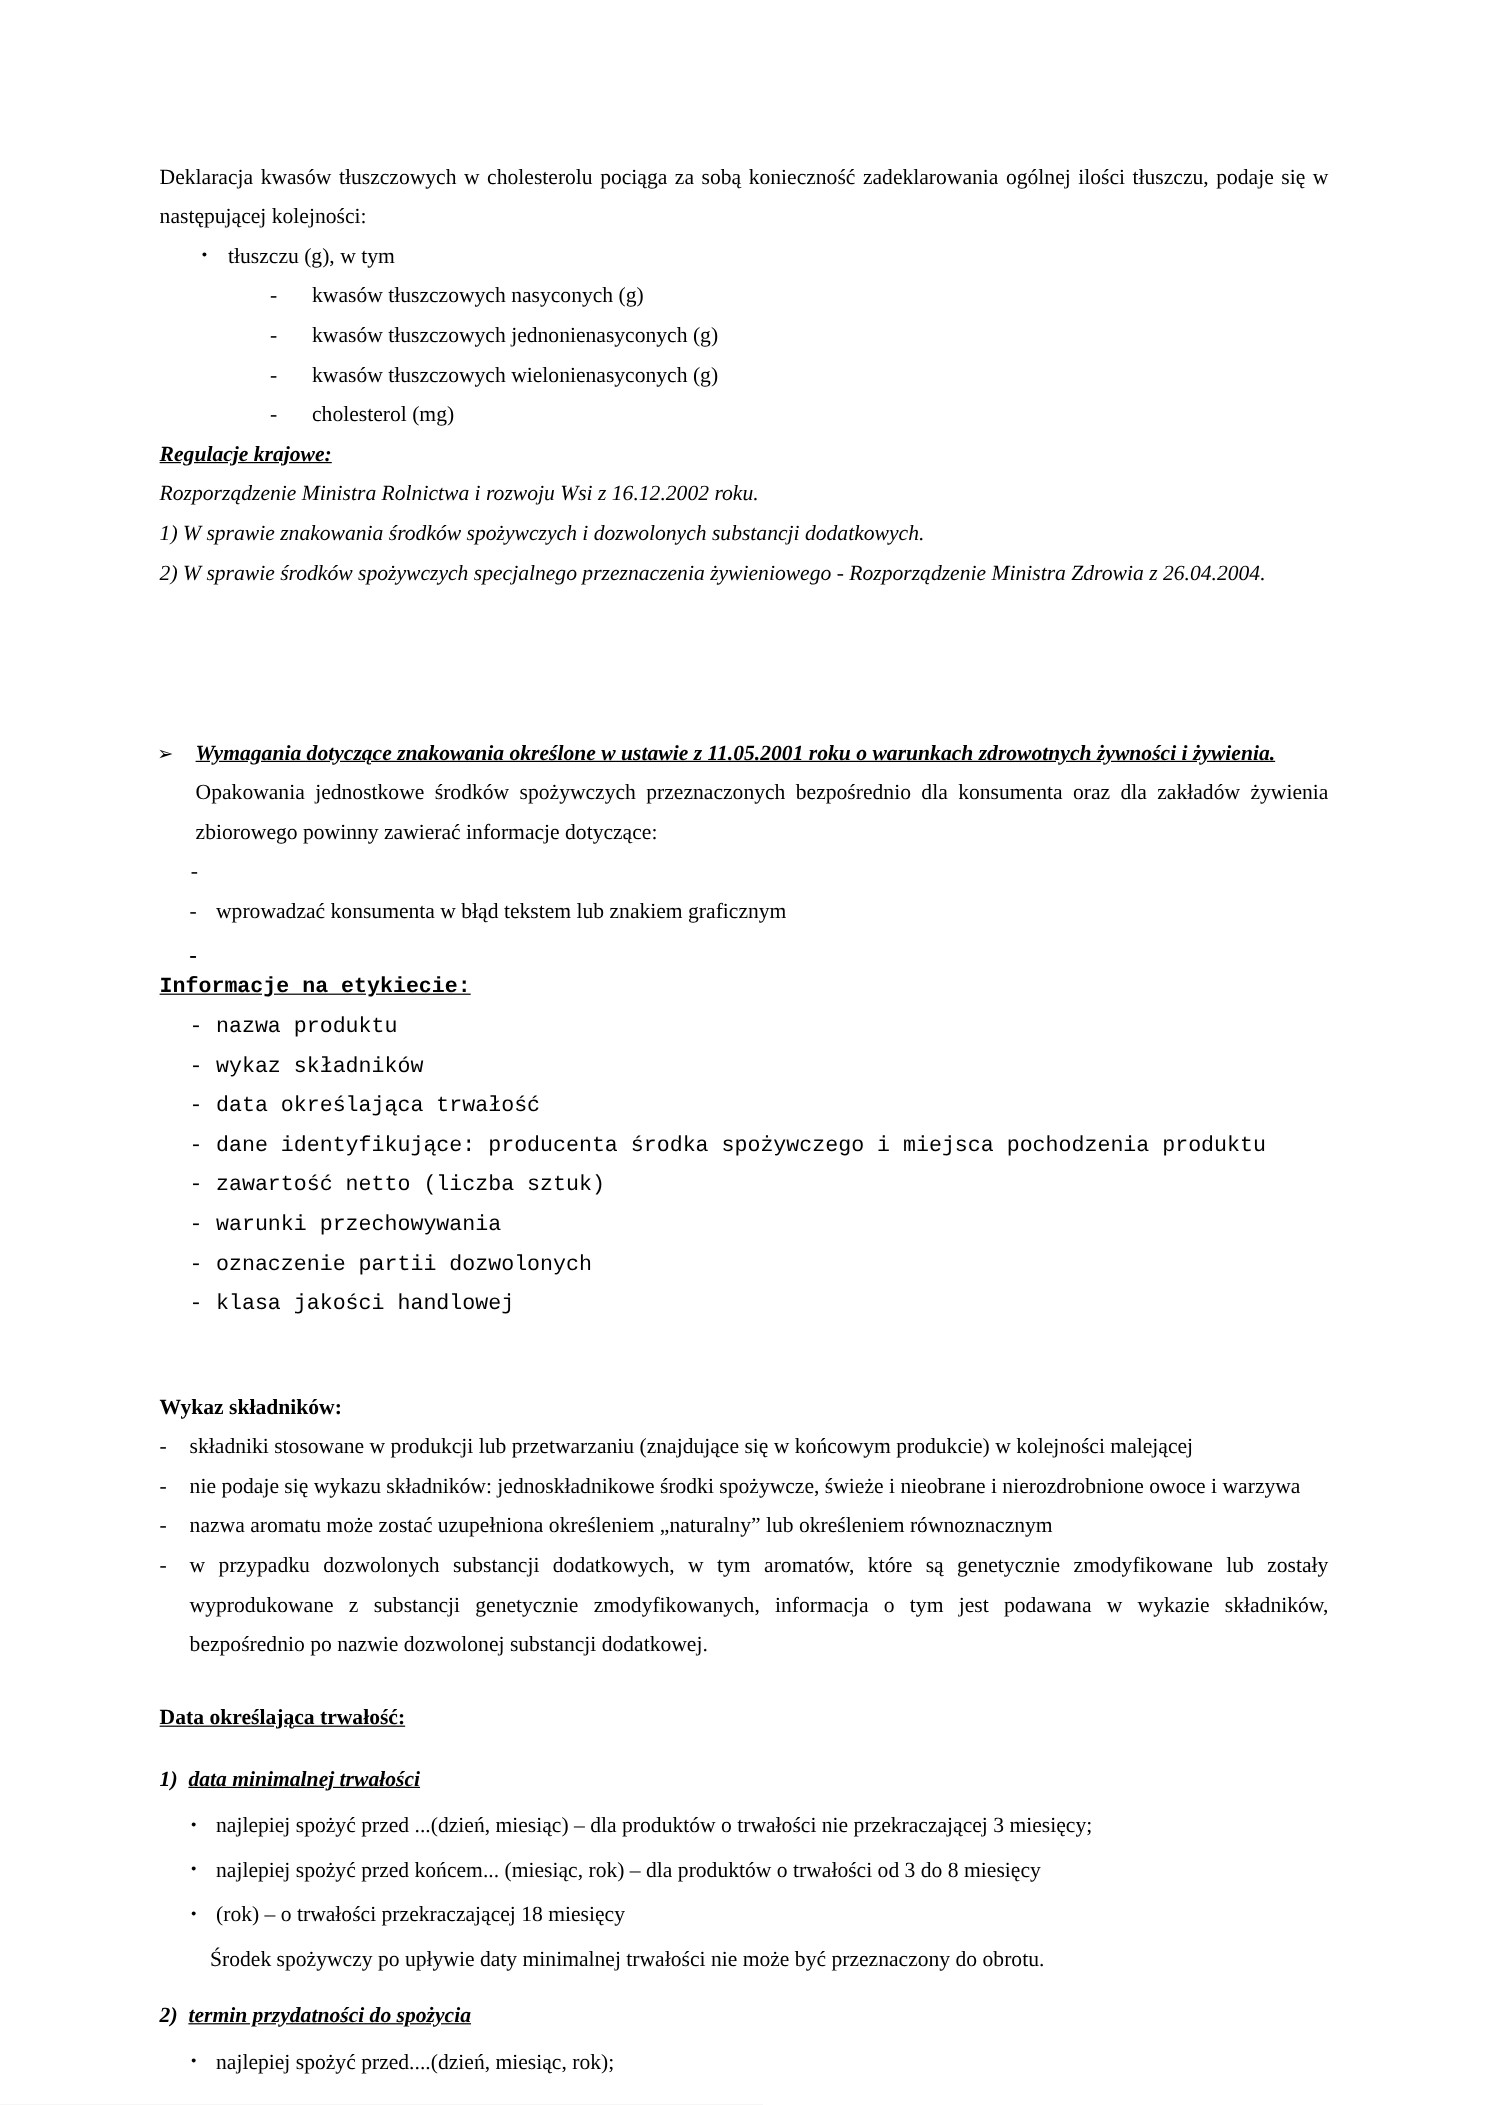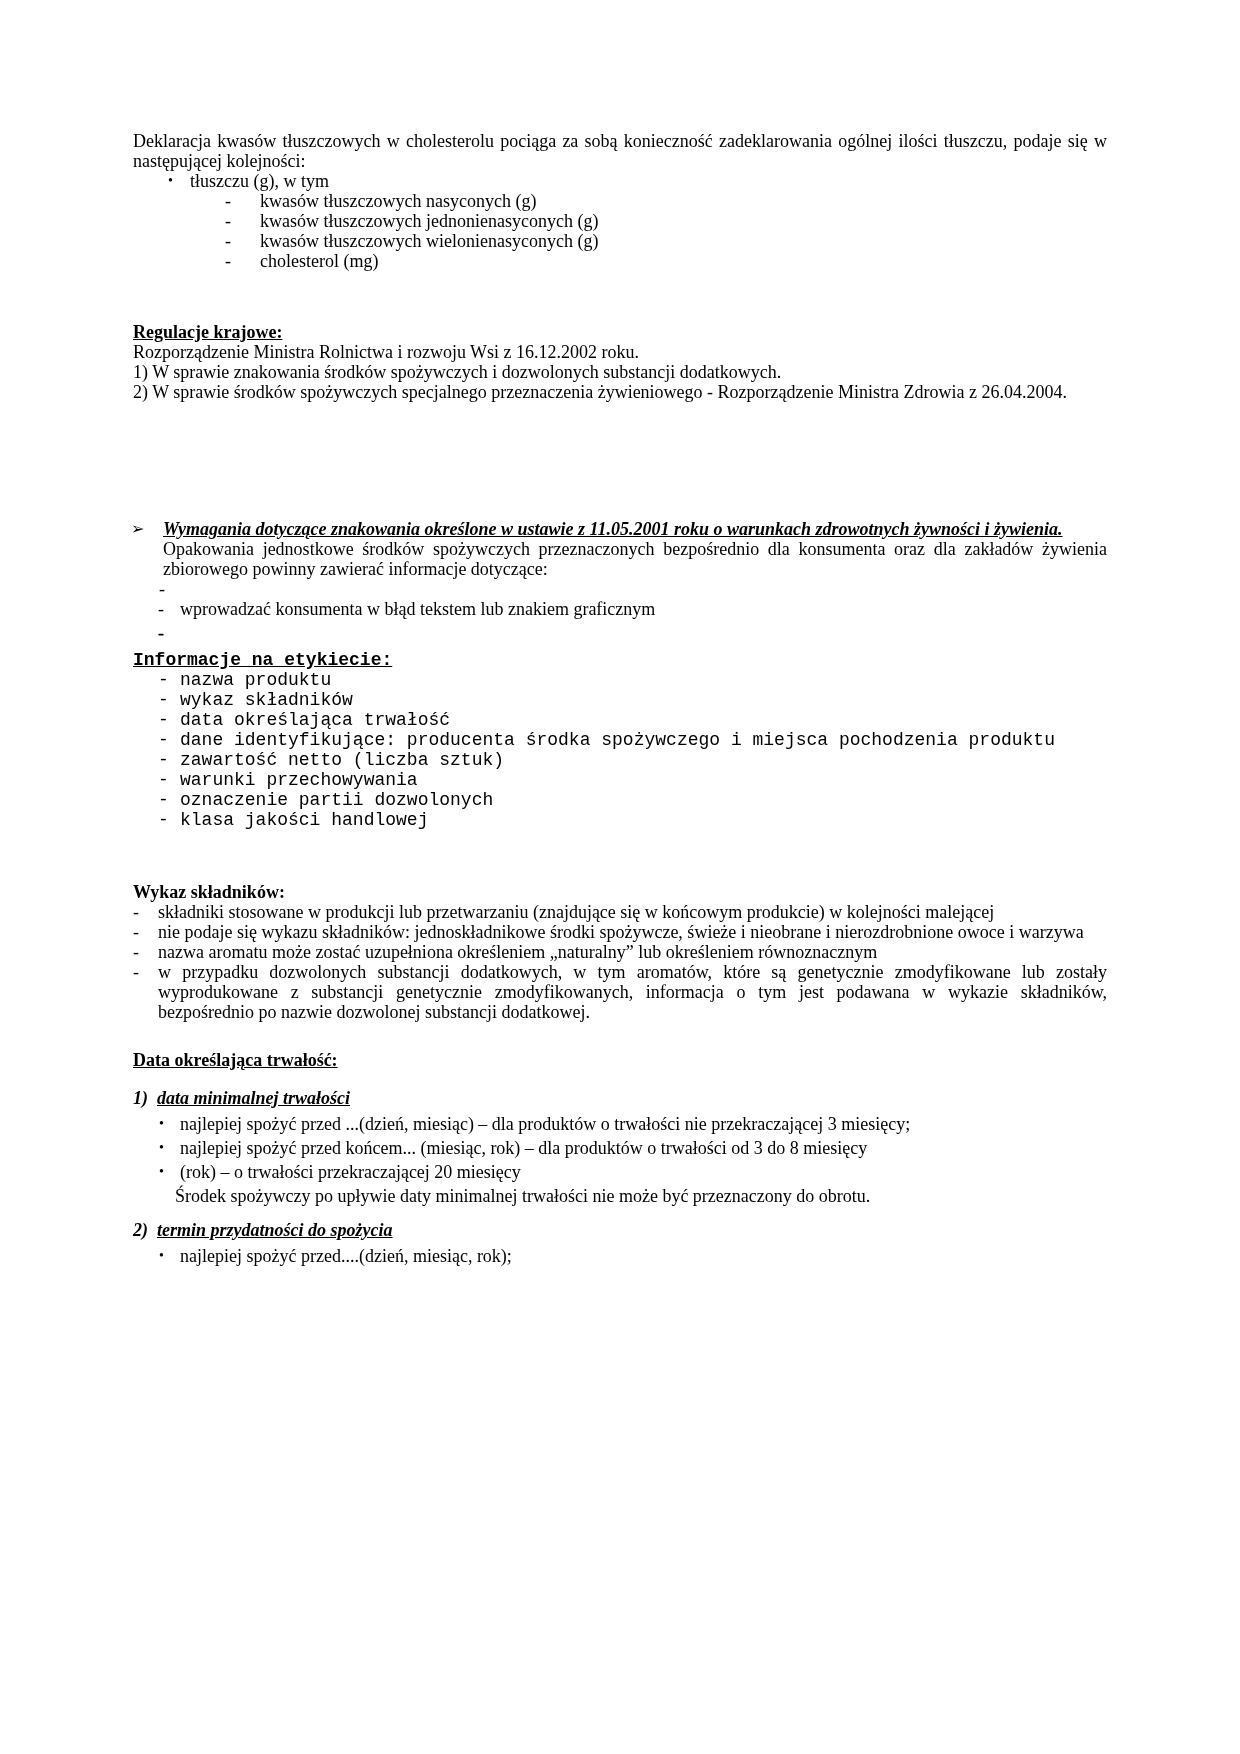--- a/index.html
+++ b/index.html
@@ -1,37 +1,37 @@
 <!DOCTYPE html>
 <html lang="pl"><head>
 <meta charset="utf-8">
 <style>
   html,body{margin:0;padding:0;background:#e8e8e8;}
   .page{
     width:1240px;height:1754px;background:#ffffff;color:#000;
     box-sizing:border-box;padding:131px 133px 40px 133px;
     font-family:"Liberation Serif","DejaVu Serif",serif;
-    font-size:18px;line-height:20px;position:relative;overflow:hidden;
+    font-size:18px;line-height:33px;position:relative;overflow:hidden;
   }
   p{margin:0;}
   .justify{text-align:justify;}
   .heading{font-weight:bold;text-decoration:underline;}
   .heading-plain{font-weight:bold;}
   
   .li{position:relative;}
   .li .marker{position:absolute;top:0;}
   .l1{padding-left:57px;}  .l1 .marker{left:35px;}
   .l2{padding-left:127px;} .l2 .marker{left:92px;}
   .l1d{padding-left:47px;} .l1d .marker{left:25px;}
   .l0d{padding-left:25px;} .l0d .marker{left:0;}
   .bsub{padding-left:47px;margin:4px 0;} .bsub .marker{left:26px;font-size:14px;}
   .bullet{font-size:14px;}
   .cont{margin-left:25px;}
   .note{margin-left:42px;}
-  .sec-regulacje{margin-top:51px;}
+  .sec-regulacje{font-style:italic;}
   .sec-wymagania{margin-top:117px;}
   .arrow-item{position:relative;padding-left:30px;}
   .arrow-item .marker{position:absolute;left:-2px;top:0;
     font-family:"DejaVu Sans",sans-serif;font-size:16px;}
   .h-bi{font-weight:bold;font-style:italic;text-decoration:underline;}
   .dash-line{margin-left:26px;}
   .spaced{margin-top:4px;}
   .sec-etykieta{margin-top:31px;font-family:Liberation Mono, monospace;}
   .sec-wykaz{margin-top:52px;}
   .sec-trwalosc{margin-top:28px;}
@@ -166,21 +166,21 @@
     <div class="li bsub">
       <span class="marker">•</span>
       <span>najlepiej spożyć przed ...(dzień, miesiąc) – dla produktów o trwałości nie przekraczającej 3 miesięcy;</span>
     </div>
     <div class="li bsub">
       <span class="marker">•</span>
       <span>najlepiej spożyć przed końcem... (miesiąc, rok) – dla produktów o trwałości od 3 do 8 miesięcy</span>
     </div>
     <div class="li bsub">
       <span class="marker">•</span>
-      <span>(rok) – o trwałości przekraczającej 20 miesięcy</span>
+      <span>(rok) – o trwałości przekraczającej 18 miesięcy</span>
     </div>
     <p class="note">Środek spożywczy po upływie daty minimalnej trwałości nie może być przeznaczony do obrotu.</p>
 
     <div class="num-item mt12">
       <span class="num">2)</span>
       <span class="num-label">termin przydatności do spożycia</span>
     </div>
     <div class="li bsub">
       <span class="marker">•</span>
       <span>najlepiej spożyć przed....(dzień, miesiąc, rok);</span>

